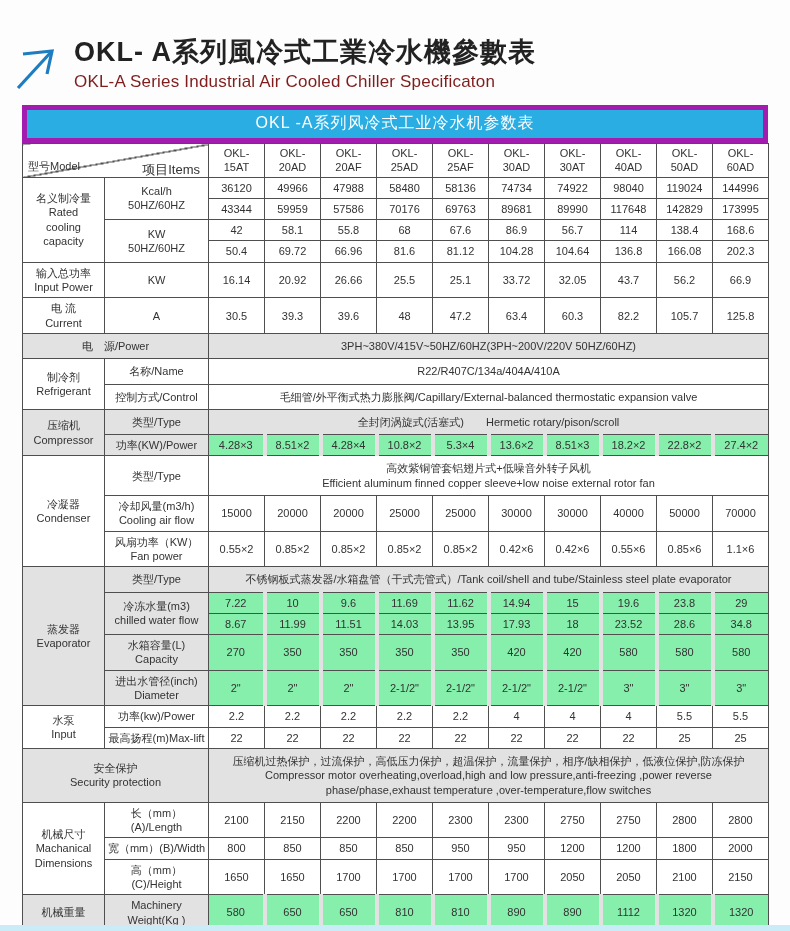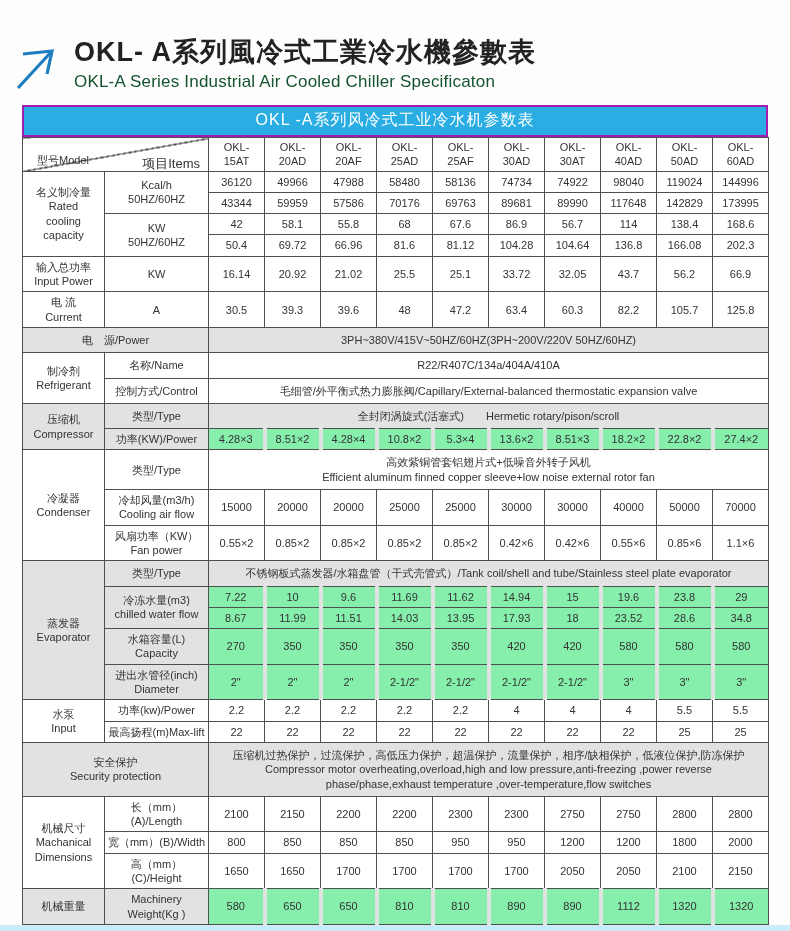--- a/index.html
+++ b/index.html
@@ -7,27 +7,27 @@
   body {
     position:relative; height:931px; overflow:hidden;
     font-family:"Liberation Sans","DejaVu Sans",sans-serif;
     color:#3a3a3a;
   }
   
   .page-header { padding:34px 0 0 14px; display:flex; align-items:flex-end; }
   .logo { width:52px; height:50px; flex:0 0 auto; margin-top:6px; }
   .titles { margin-left:8px; }
   .main-title { font-size:27px; font-weight:700; color:#222; letter-spacing:1px; }
-  .sub-title  { font-size:17px; font-weight:500; color:#14532d; margin-top:2px; letter-spacing:0.2px; }
+  .sub-title  { font-size:17px; font-weight:500; color:#7f1d1d; margin-top:2px; letter-spacing:0.2px; }
   
   .table-wrap { width:746px; margin:13px 0 0 22px; }
   .table-title {
     background:#29ade3; color:#ffffff; text-align:center;
     font-size:16px; font-weight:500; letter-spacing:1px;
-    padding:3px 0 4px 0; border:2px solid #a21caf;
+    padding:3px 0 4px 0; border:5px solid #a21caf;
   }
   table.spec { border-collapse:collapse; table-layout:fixed; width:746px; }
   td {
     border:1px solid #4f4f4f; text-align:center; vertical-align:middle;
     font-size:11px; line-height:1.3; padding:3px 1px;
     white-space:pre-line; color:#333; background:#fff;
   }
   td.model { font-size:11px; padding:2px 0; }
   td.sec   { font-size:11px; }
   td.item  { font-size:11px; }
@@ -36,21 +36,21 @@
   tr.g td  { background:#e2e2e2; }
   tr.g td.val { background:#86efac; }
   tr.g td.val + td.val { border-left:4px solid #e2e2e2; }
   
   td.diag {
     position:relative; padding:0; height:32px;
     background-image:linear-gradient(to bottom right,
       transparent calc(50% - 0.7px), #4f4f4f calc(50% - 0.7px),
       #4f4f4f calc(50% + 0.7px), transparent calc(50% + 0.7px));
   }
-  td.diag .bl { position:absolute; left:14px;  bottom:3px; font-size:11px; }
+  td.diag .bl { position:absolute; left:5px;  bottom:3px; font-size:11px; }
   td.diag .tr { position:absolute; right:8px; top:18px;    font-size:13px; }
   
   .notes { margin:18px 0 0 30px; font-size:12.5px; color:#a16207; }
   .note-line { white-space:pre-wrap; line-height:1.55; }
   
   .bottom-strip { position:absolute; left:0; bottom:0; width:790px; height:6px; background:#c9ecf8; }
 </style>
 </head>
 <body>
 
@@ -161,21 +161,21 @@
           <td class="val">136.8</td>
           <td class="val">166.08</td>
           <td class="val">202.3</td>
         </tr>
         <tr>
           <td class="sec">输入总功率
 Input Power</td>
           <td class="item">KW</td>
           <td class="val">16.14</td>
           <td class="val">20.92</td>
-          <td class="val">21.02</td>
+          <td class="val">26.66</td>
           <td class="val">25.5</td>
           <td class="val">25.1</td>
           <td class="val">33.72</td>
           <td class="val">32.05</td>
           <td class="val">43.7</td>
           <td class="val">56.2</td>
           <td class="val">66.9</td>
         </tr>
         <tr>
           <td class="sec">电 流

